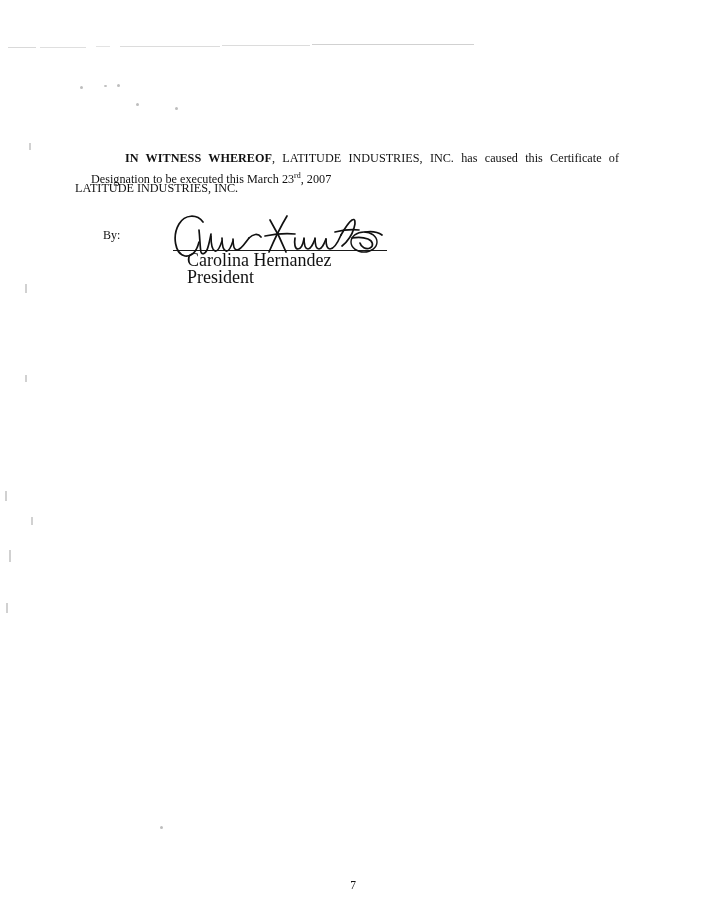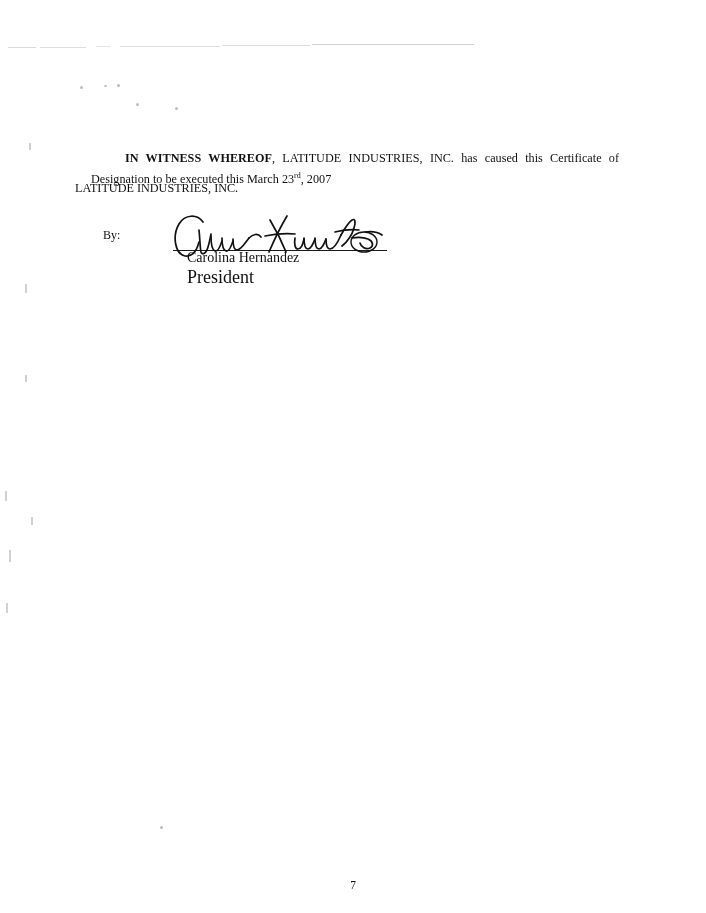--- a/index.html
+++ b/index.html
@@ -104,21 +104,21 @@
   }
   .signature-svg {
     position: absolute;
     left: 94px;
     top: -6px;
   }
   .signer-name {
     position: absolute;
     left: 112px;
     top: 36px;
-    font-size: 14px;
+    font-size: 18px;
     font-family: Liberation Serif, serif;
   }
   .signer-title {
     position: absolute;
     left: 112px;
     top: 53px;
     font-size: 18px;
   }
 
   .page-number {

